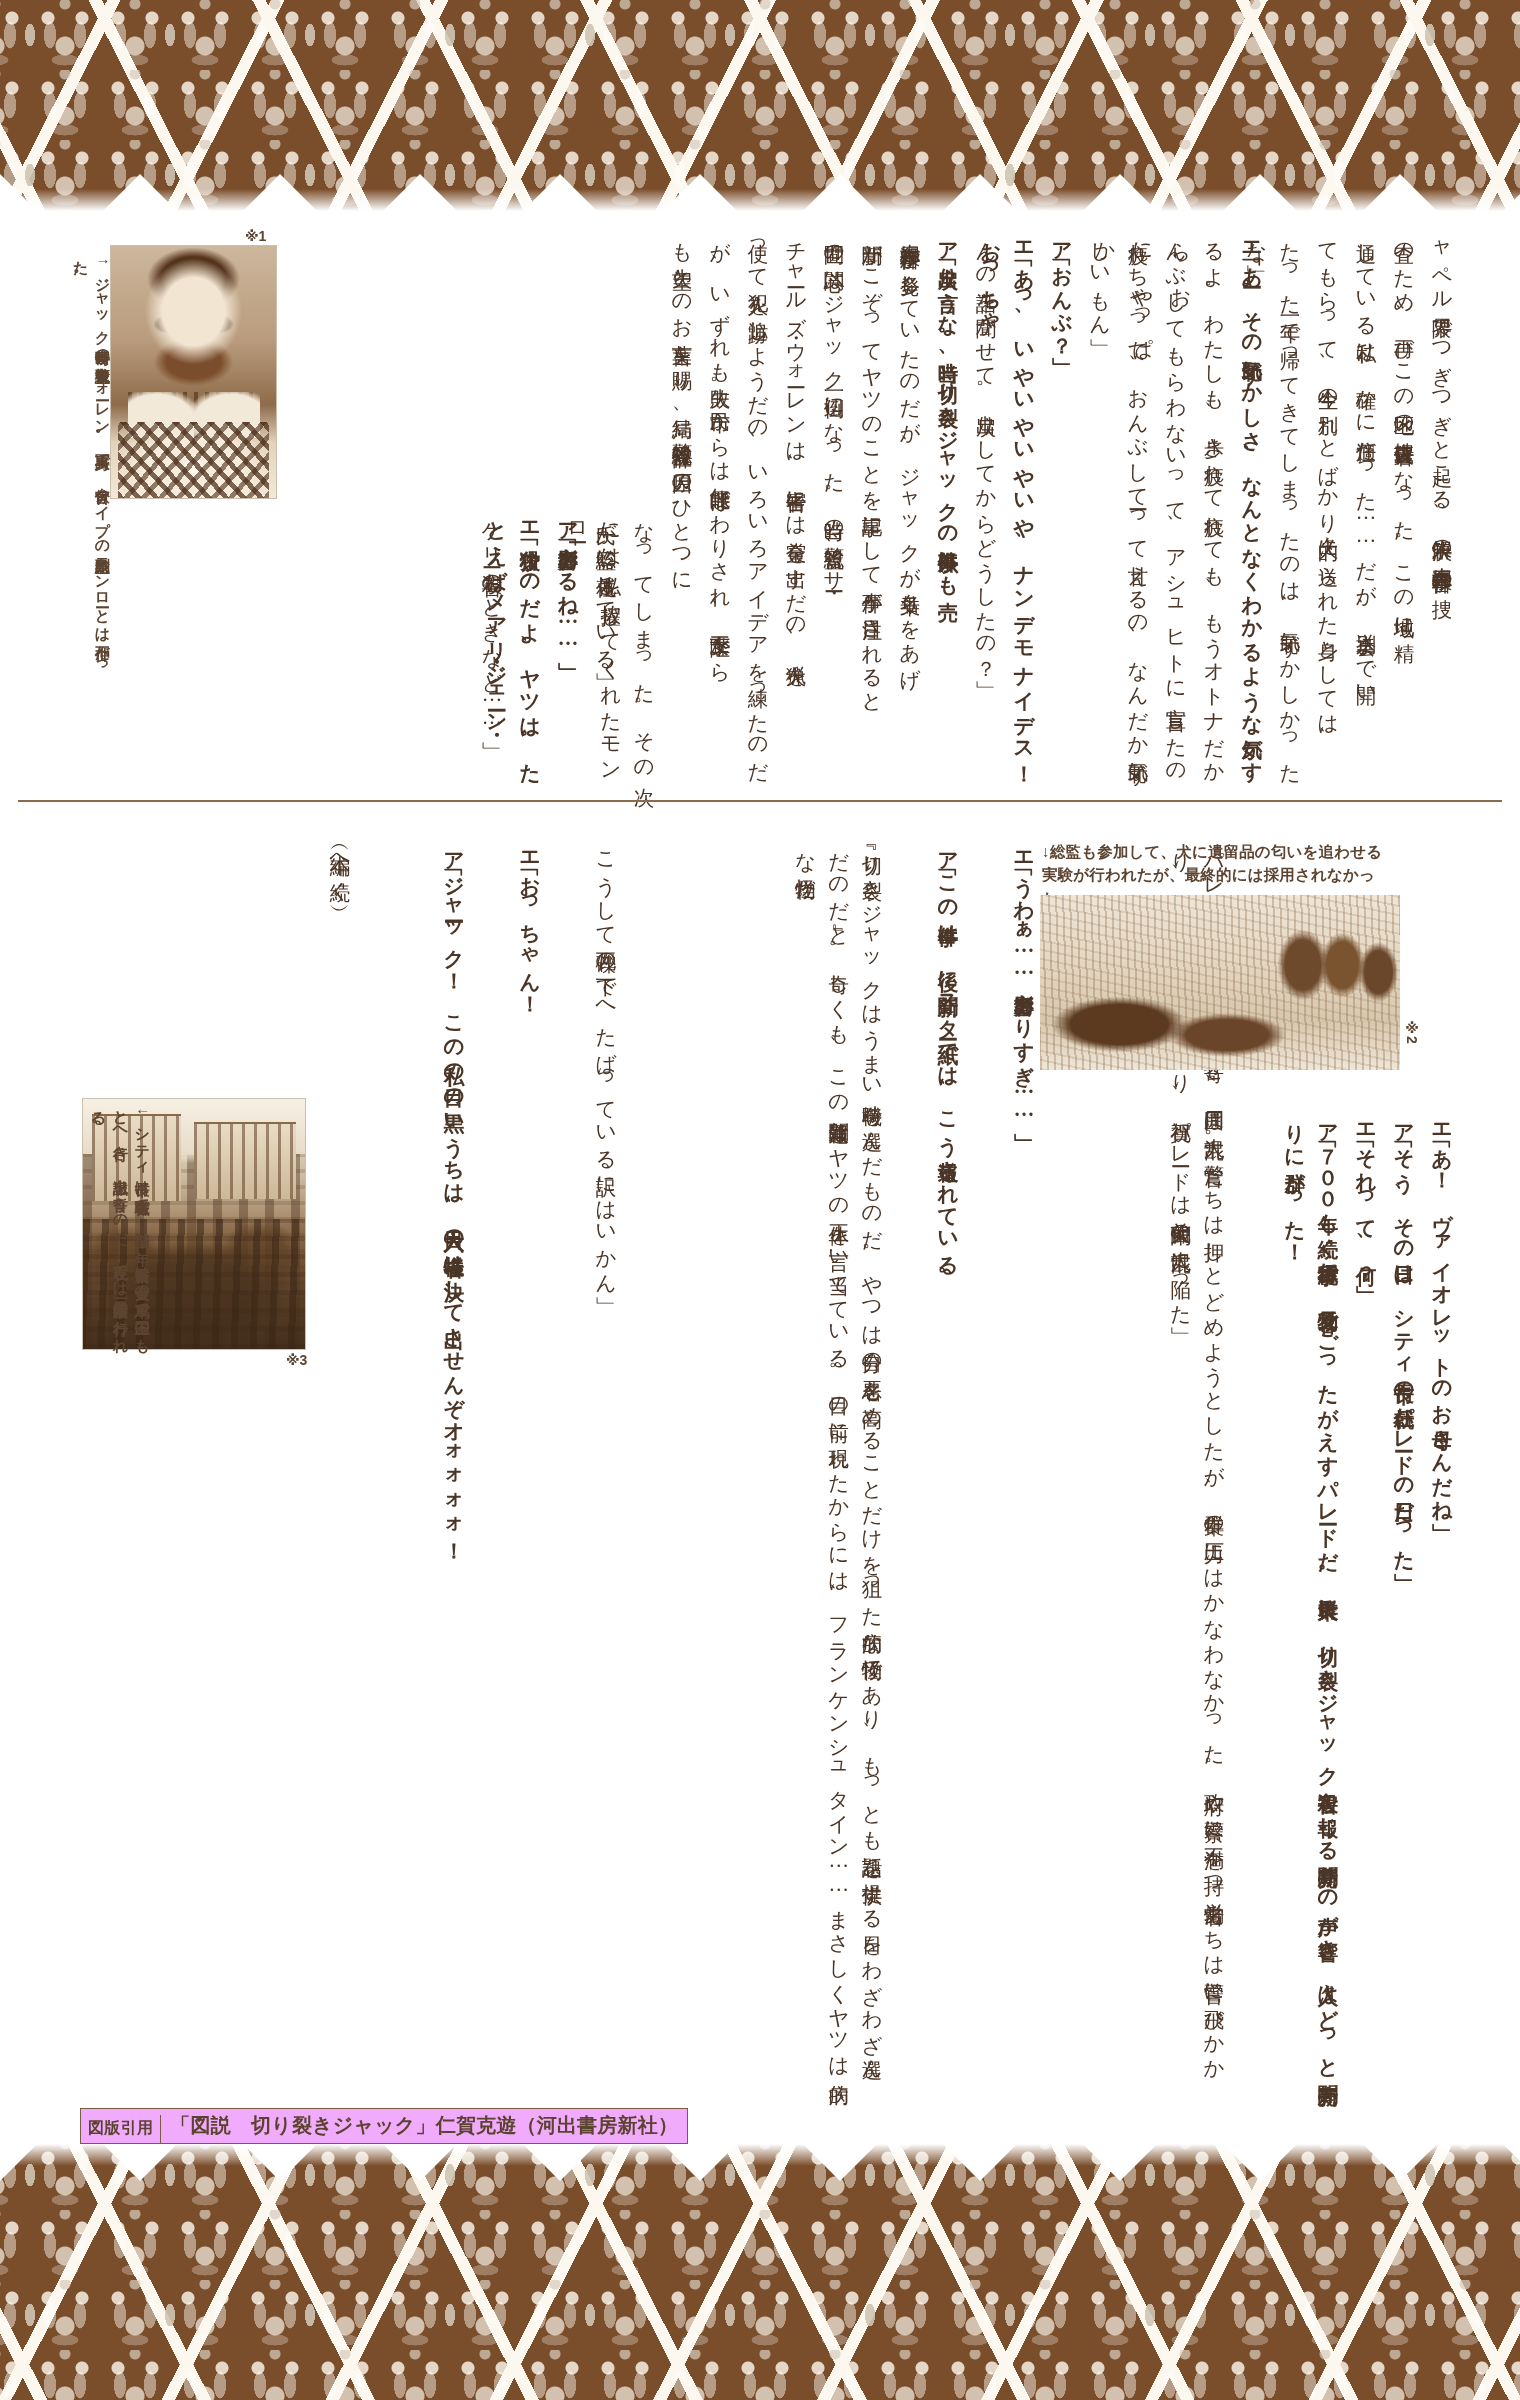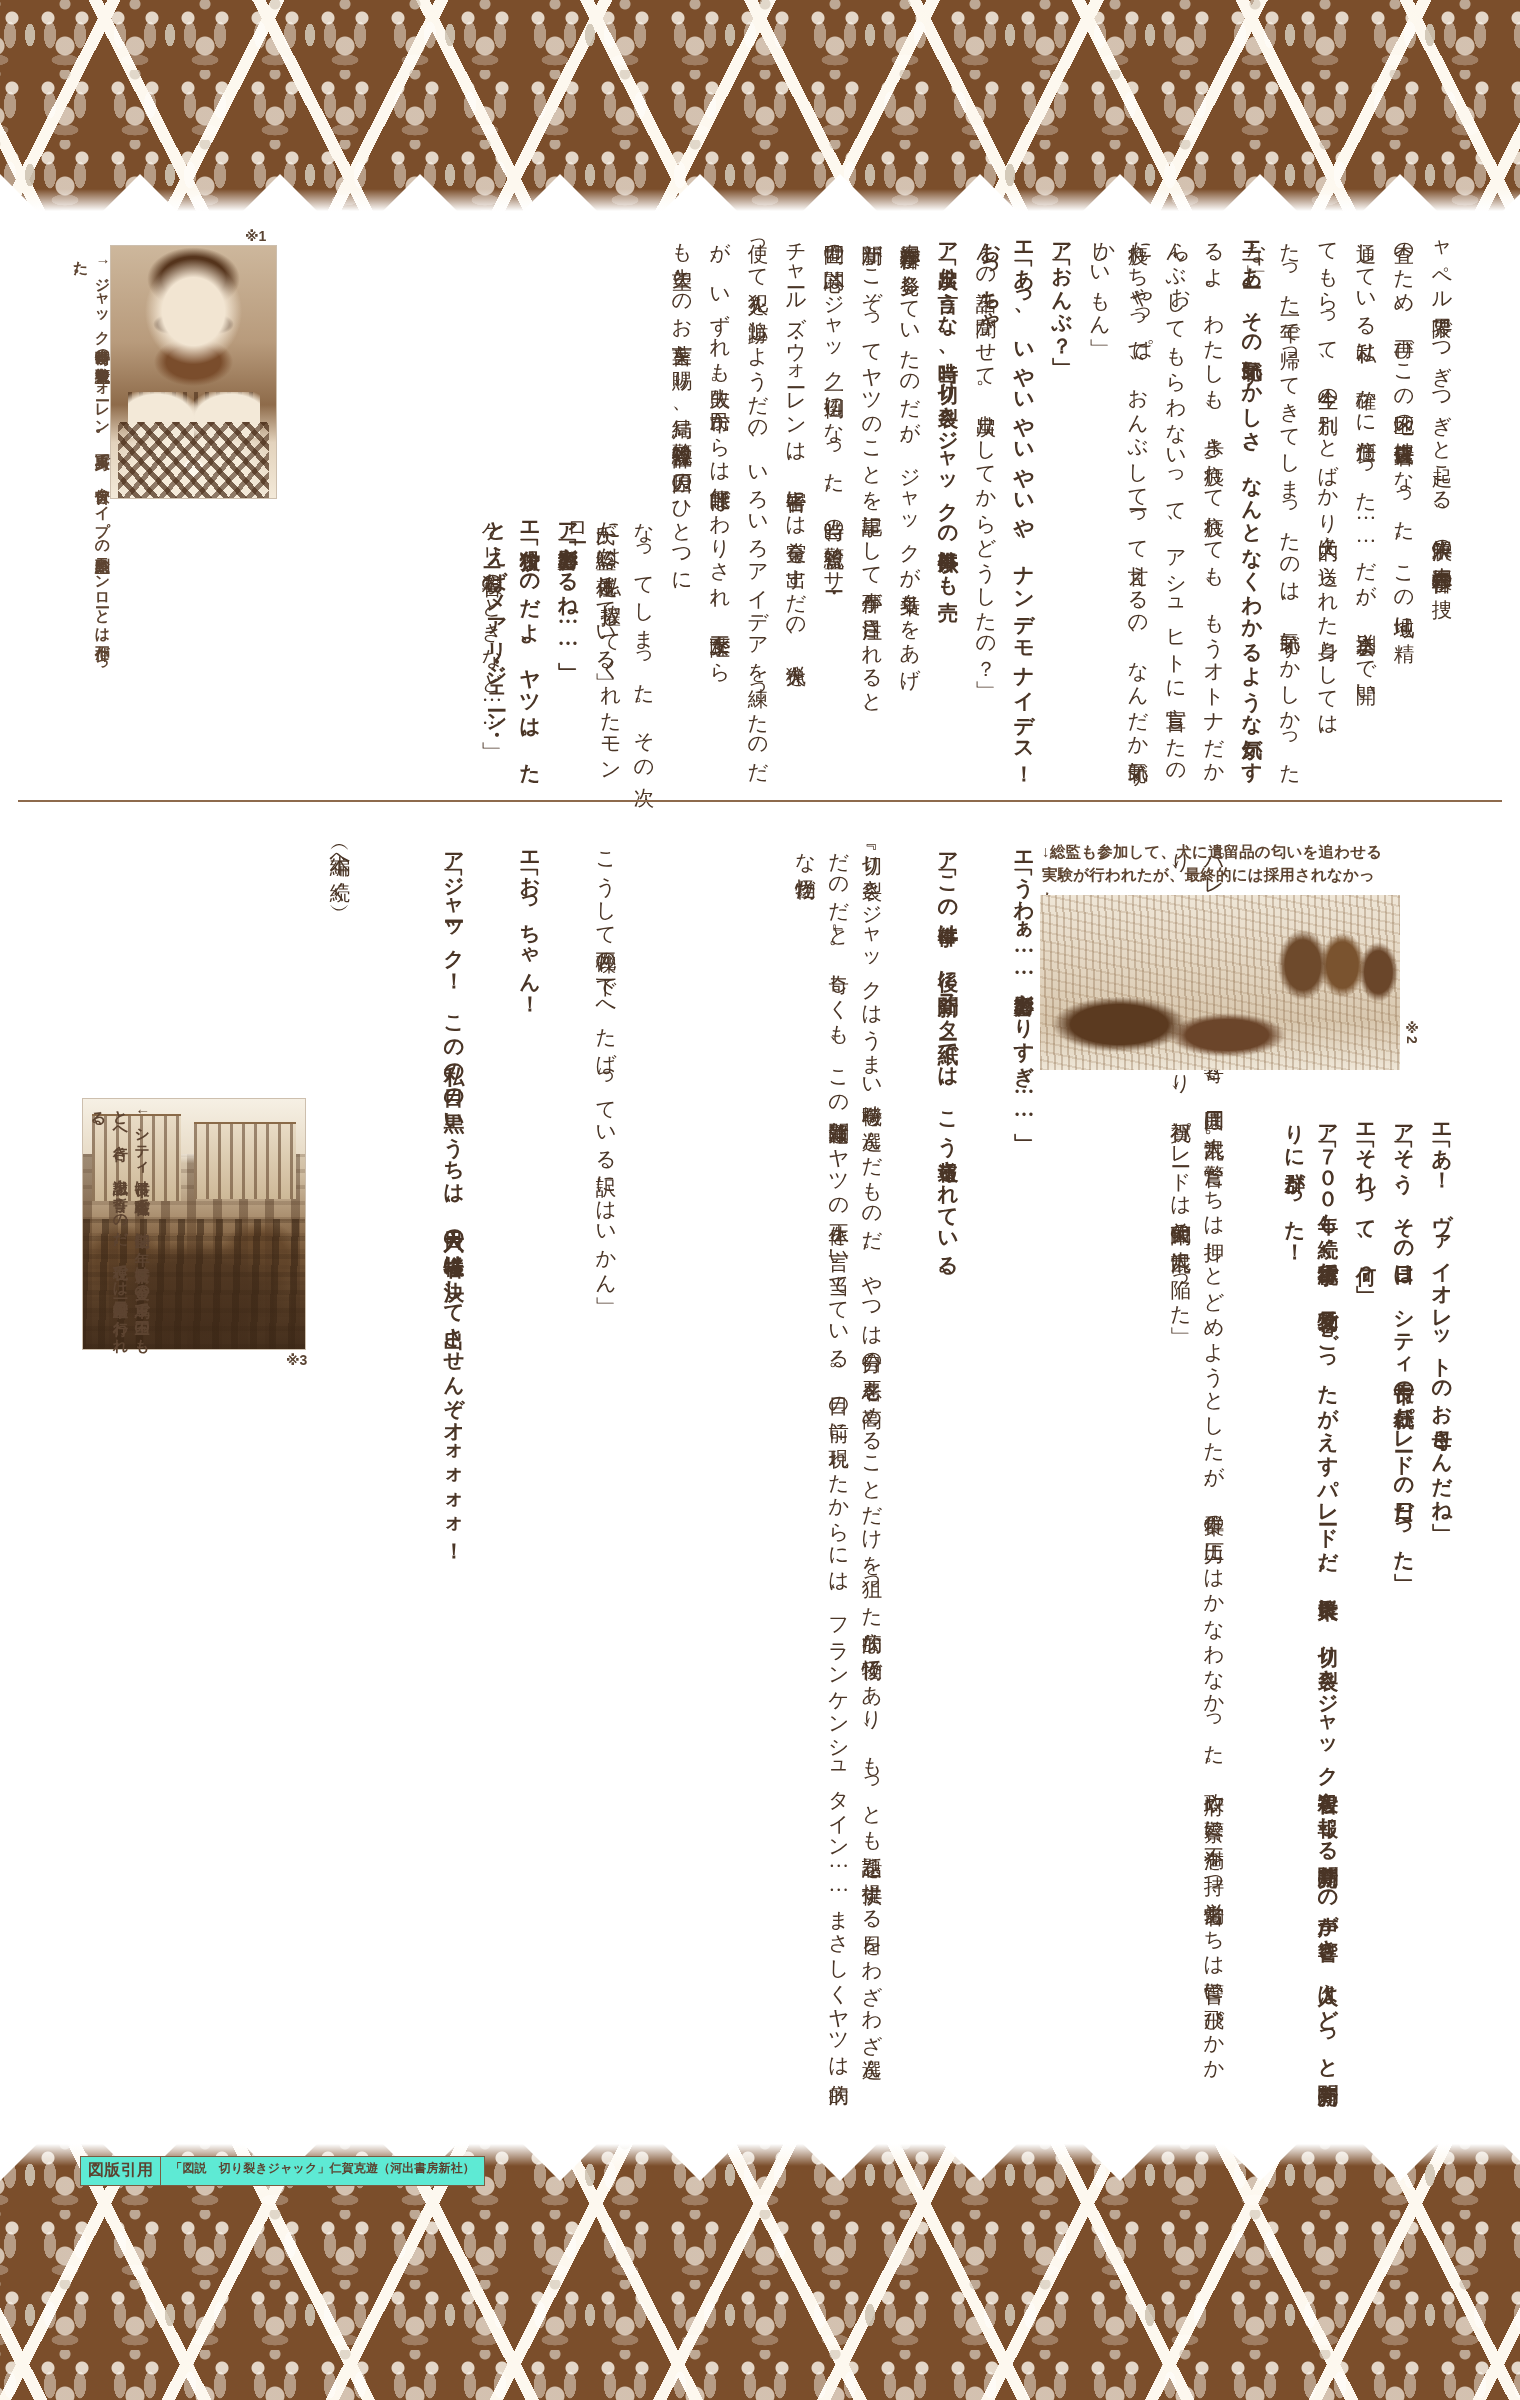--- a/index.html
+++ b/index.html
@@ -210,35 +210,34 @@
     position:absolute;left:0;bottom:0;width:100%;height:52%;
     background:
       repeating-linear-gradient(92deg, rgba(58,38,21,.55) 0 7px, rgba(255,255,255,0) 7px 19px),
       repeating-linear-gradient(0deg, rgba(58,38,21,.25) 0 5px, rgba(255,255,255,0) 5px 18px),
       linear-gradient(to bottom, rgba(120,88,56,.35), rgba(60,40,24,.75));
   }
 
   
   .credit{
     position:absolute;
-    display:flex;align-items:flex-start;
+    display:flex;align-items:flex-end;
     border:1.5px solid #7b5c41;
-    background:#5eead4;
+    background:#f0abfc;
     font-family:"Liberation Sans","DejaVu Sans",sans-serif;
-    margin-top:48px;
   }
   .credit-tag{
     padding:3px 7px 4px 7px;
     border-right:1.5px solid #7b5c41;
     font-weight:bold;font-size:16px;color:#5b4330;
     letter-spacing:.02em;white-space:nowrap;
   }
   .credit-body{
     padding:3px 9px 4px 9px;
-    font-weight:bold;font-size:12px;color:#5b4330;
+    font-weight:bold;font-size:20px;color:#5b4330;
     letter-spacing:.01em;white-space:nowrap;
   }
 </style>
 </head>
 <body>
 
 <div class="ornament ornament-top">
   <div class="orn-layer">
     <div class="orn-lattice"></div>
     <div class="orn-scroll"></div>

